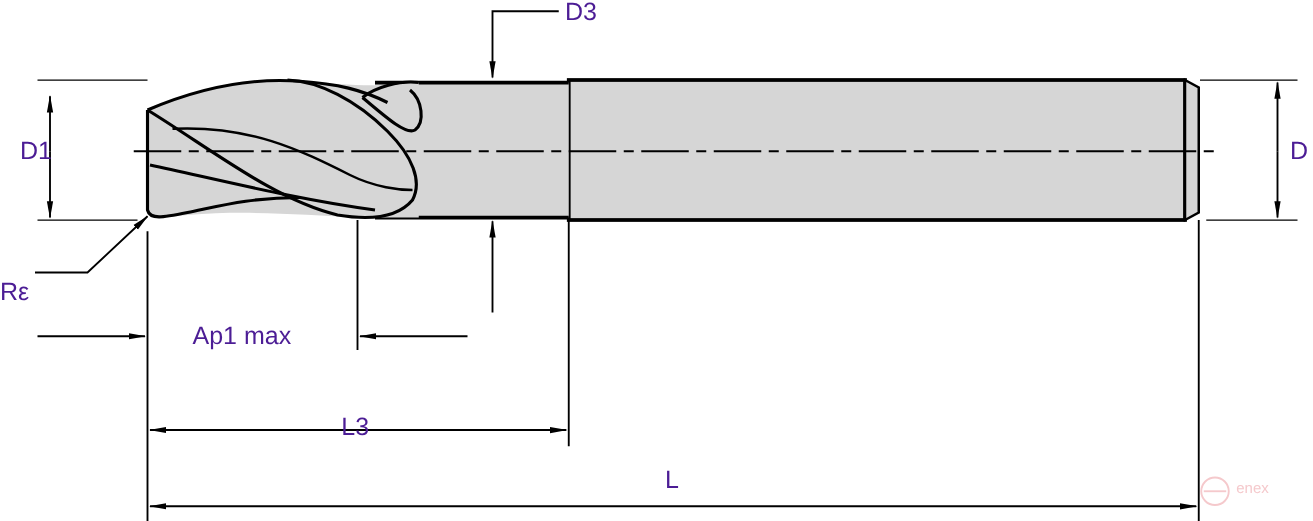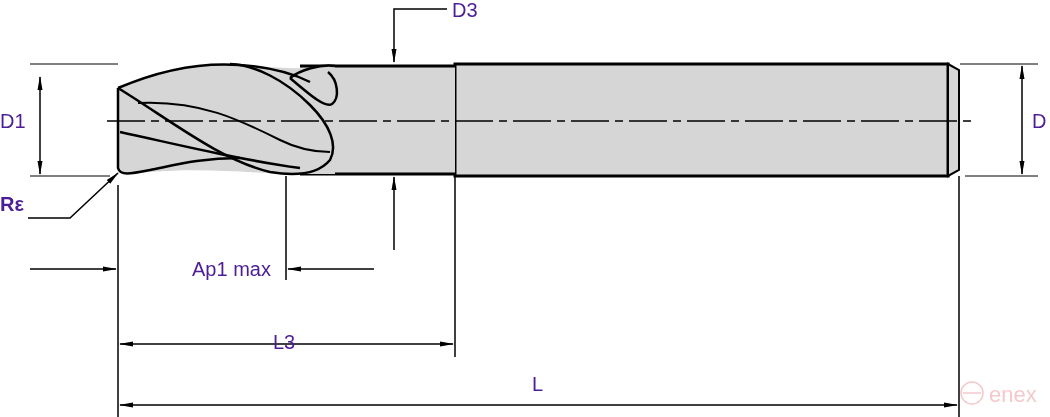--- a/index.html
+++ b/index.html
@@ -1,19 +1,19 @@
 <!DOCTYPE html>
 <html><head>
 <meta charset="utf-8">
 <style>
   html, body { margin:0; padding:0; background:#ffffff; }
   body { width:1050px; height:417px; overflow:hidden; position:relative; font-family:"Liberation Sans", sans-serif; }
   svg { position:absolute; left:0; top:0; }
   .lbl { position:absolute; font-family:"Liberation Sans", sans-serif; font-size:20px; color:#4c1d95; line-height:1; white-space:nowrap; }
-  .wm { position:absolute; font-family:"Liberation Sans", sans-serif; font-size:22px; color:#f5c9cc; line-height:1; }
+  .wm { position:absolute; font-family:"Liberation Sans", sans-serif; font-size:12px; color:#f5c9cc; line-height:1; }
 </style>
 </head>
 <body>
 
 <svg width="1050" height="417" viewBox="0 0 1050 417" xmlns="http://www.w3.org/2000/svg">
   <defs>
     <marker id="ah" markerWidth="14" markerHeight="8" refX="13" refY="4" orient="auto" markerUnits="userSpaceOnUse">
       <path d="M0,1.5 L14,4 L0,6.5 Z" fill="#000"></path>
     </marker>
   </defs>
@@ -87,19 +87,19 @@
     <line x1="540" y1="405" x2="957" y2="405" marker-end="url(#ah)"></line>
   </g>
 
   <g stroke="#f5c9cc" fill="none" stroke-width="1.5">
     <circle cx="972" cy="393" r="11"></circle>
     <line x1="963" y1="393" x2="981" y2="393"></line>
   </g>
 </svg>
 
 <div class="lbl" style="left:452px;top:0px;">D3</div>
-<div class="lbl" style="left:0px;top:111px;">D1</div>
+<div class="lbl" style="left:16px;top:111px;">D1</div>
 <div class="lbl" style="left:1032px;top:111px;">D</div>
-<div class="lbl" style="left:0px;top:194px;font-weight:bold;">Rε</div>
-<div class="lbl" style="left:154px;top:259px;margin-left:38px;">Ap1 max</div>
+<div class="lbl" style="left:0px;top:224px;">Rε</div>
+<div class="lbl" style="left:154px;top:259px;">Ap1 max</div>
 <div class="lbl" style="left:273px;top:332px;">L3</div>
 <div class="lbl" style="left:532px;top:374px;">L</div>
 <div class="wm" style="left:989px;top:384px;">enex</div>
 
 </body></html>

